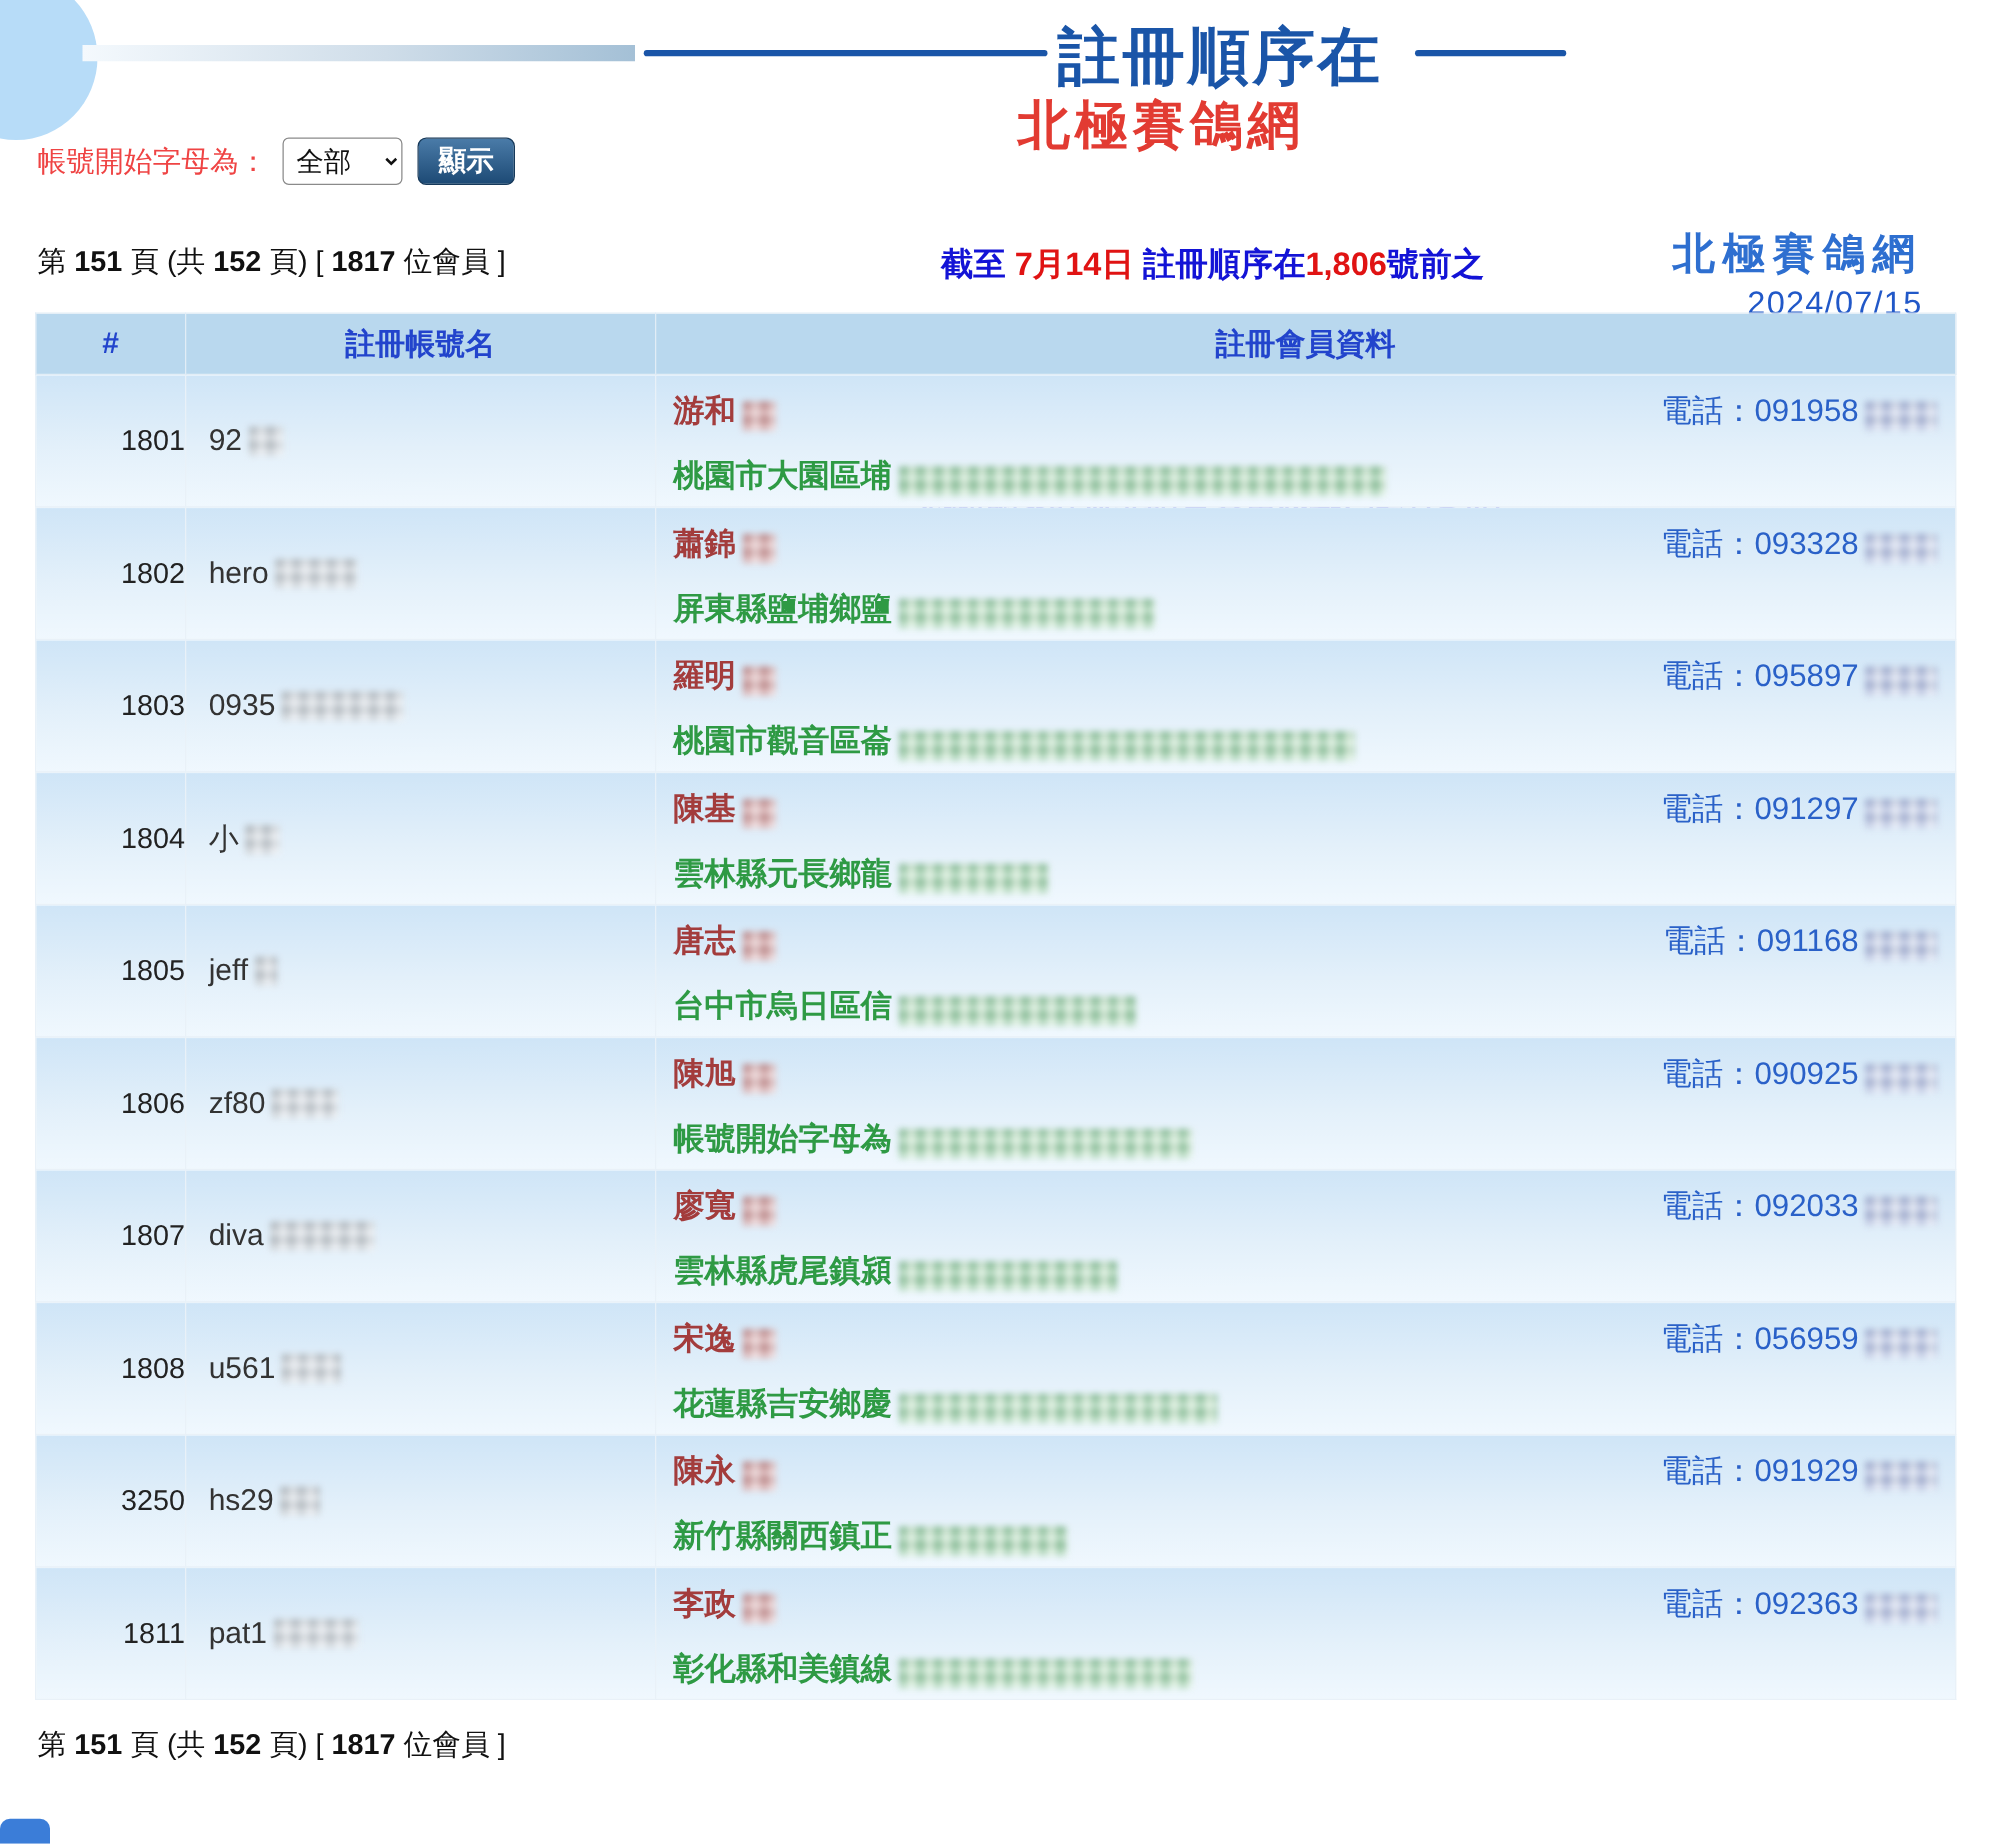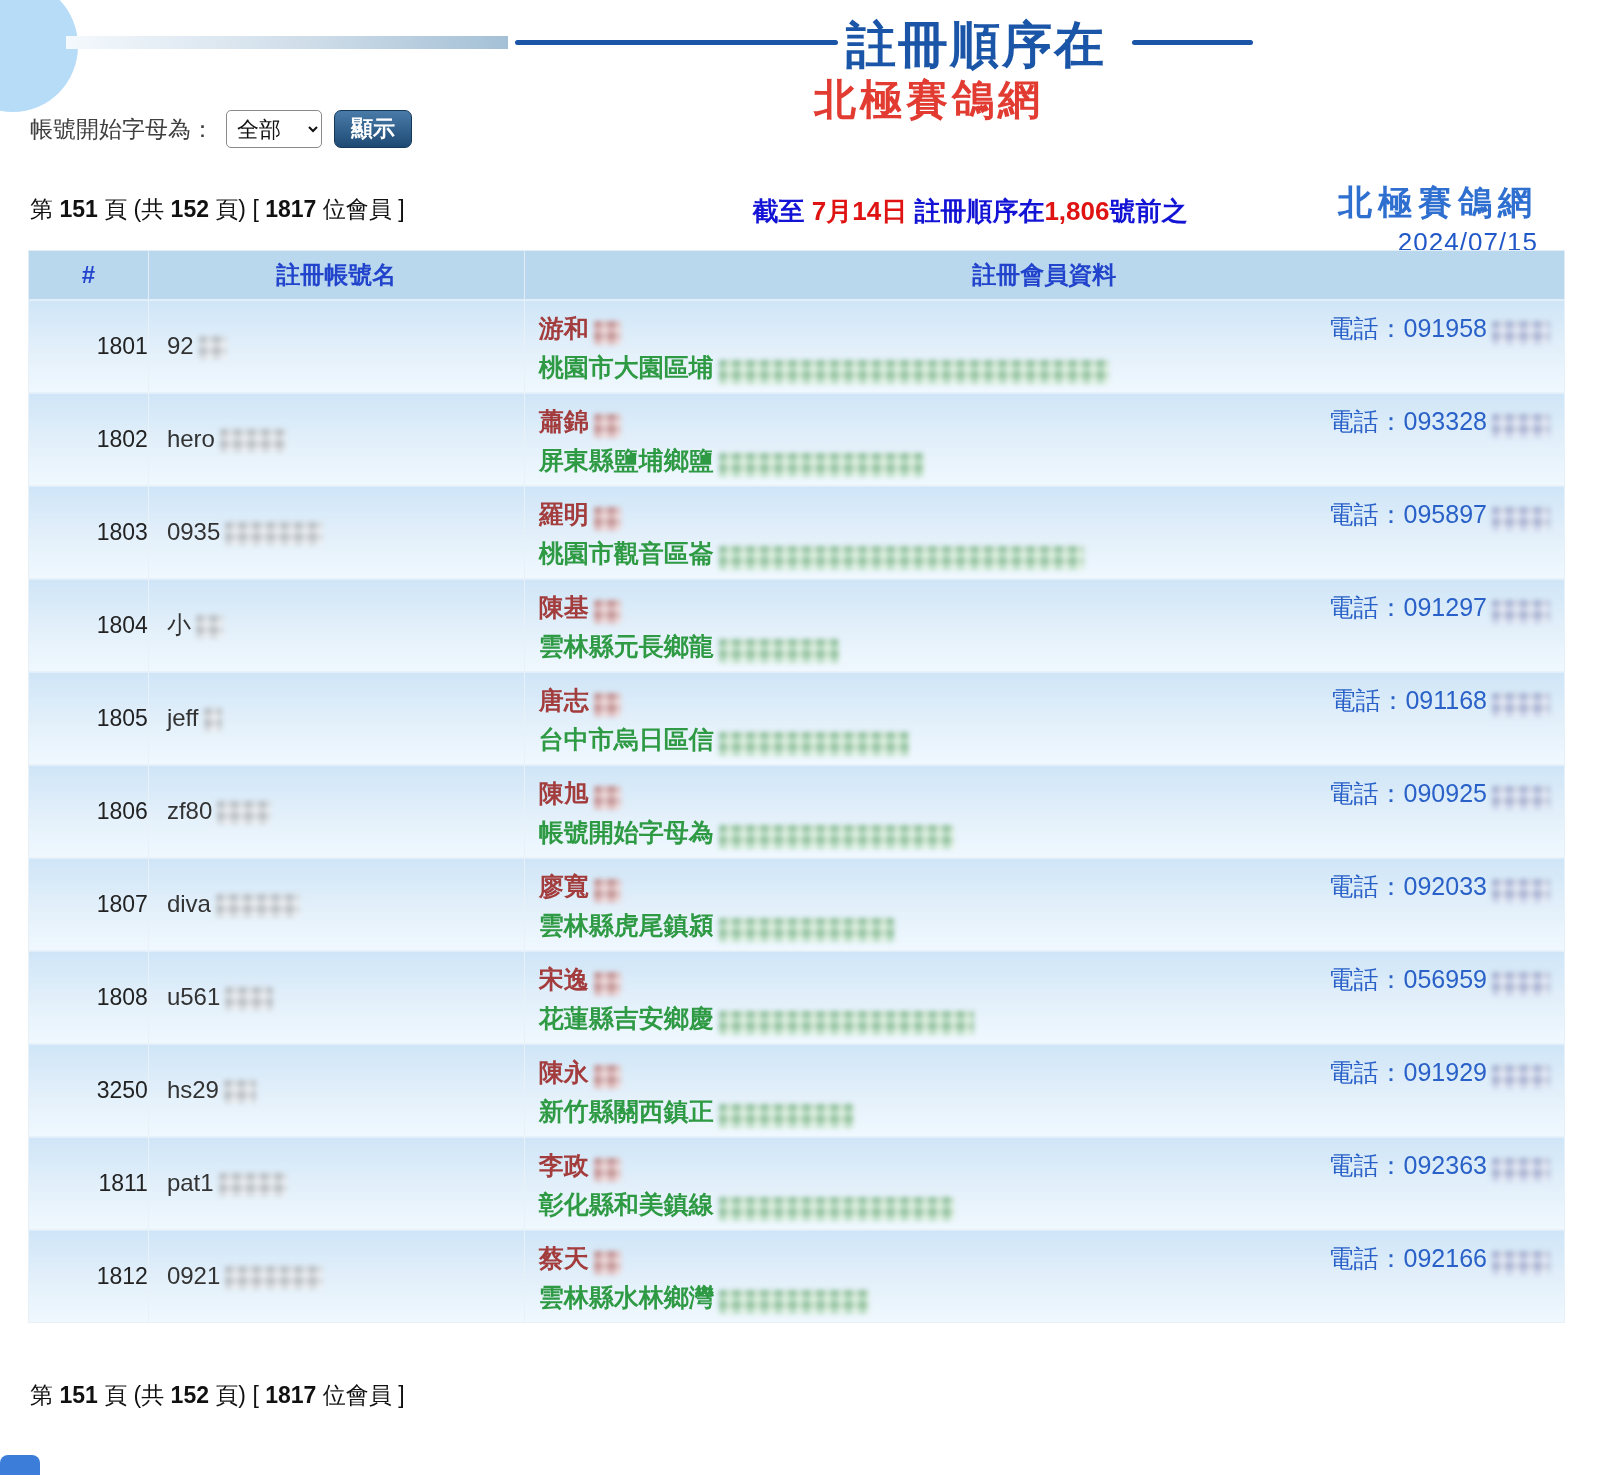--- a/index.html
+++ b/index.html
@@ -24,21 +24,21 @@
             font-size:26px; font-weight:bold; color:#1313d6; line-height:31px; white-space:pre; }
   .notice .red { color:#e01313; }
 
   .brand-right { position:absolute; right:62px; top:180px; text-align:right; }
   .brand-blue { font-family:"DejaVu Serif","Liberation Serif",serif; font-weight:bold;
                 font-size:34px; letter-spacing:6px; color:#2e6fd0; }
   .brand-date { font-size:26px; color:#2158c8; margin-top:1px; letter-spacing:1px; }
 
   
   .filter-row { position:absolute; left:30px; top:110px; display:flex; align-items:center; gap:12px; }
-  .filter-label { font-size:23px; color:#404040; }
+  .filter-label { font-size:23px; color:#ef4444; }
   .letter-select { font-size:22px; height:38px; min-width:96px; padding:2px 6px;
                    border:1px solid #8a8a8a; border-radius:5px; background:#fff; color:#111; }
   .show-btn { font-size:22px; font-weight:bold; color:#fff; height:38px; padding:2px 16px;
               background:linear-gradient(#4a7ba8,#1d4a75); border:1px solid #16395a; border-radius:7px; cursor:pointer; }
 
   
   .pagination { position:absolute; left:30px; font-size:23px; color:#111; white-space:pre; }
   .pagination.top { top:194px; }
   .pagination.bottom { top:1380px; }
   .pagination .pgnum { font-weight:bold; }
@@ -49,21 +49,21 @@
   .member-table th { height:49px; background:#b9d8ee; color:#2244cc; font-size:24px; font-weight:bold;
                      border:1px solid #e2edf6; text-align:center; }
   .member-table td { height:88px; border:1px solid #e9f1f8;
                      background:linear-gradient(180deg,#cfe5f7 0%,#e3f0fa 55%,#f0f8fe 100%); }
   .num-cell { text-align:right; font-size:23px; color:#222; vertical-align:middle; }
   .account-cell { padding-left:18px; font-size:24px; color:#333; vertical-align:middle; }
   .info-cell { padding:12px 14px 8px 14px; vertical-align:top; }
   .info-top { display:flex; justify-content:space-between; align-items:center; }
   .member-name { color:#a33c3c; font-size:25px; font-weight:bold; }
   .phone { color:#2a61c8; font-size:25px;text-align:right; }
-  .info-bottom { margin-top:6px; }
+  .info-bottom { margin-top:19px; }
   .member-address { color:#2e9a44; font-size:25px; font-weight:bold; }
 
   
   .redact { display:inline-block; height:24px; border-radius:2px; filter:blur(2.5px);
             vertical-align:middle; margin-left:5px; opacity:.9; }
   .redact-account { background-image:repeating-linear-gradient(0deg,rgba(255,255,255,.35) 0 6px,rgba(0,0,0,.06) 6px 12px),
                     repeating-linear-gradient(90deg,#bdc3c9 0 7px,#e3e7eb 7px 14px); }
   .redact-name    { background-image:repeating-linear-gradient(0deg,rgba(255,255,255,.35) 0 6px,rgba(0,0,0,.06) 6px 12px),
                     repeating-linear-gradient(90deg,#c98f8f 0 7px,#e9c6c6 7px 14px); }
   .redact-address { background-image:repeating-linear-gradient(0deg,rgba(255,255,255,.35) 0 6px,rgba(0,0,0,.06) 6px 12px),
@@ -237,30 +237,19 @@
     <td class="account-cell"><span>pat1</span><span class="redact redact-account" style="width: 68px;"></span></td>
     <td class="info-cell">
       <div class="info-top">
         <span class="name-wrap"><span class="member-name">李政</span><span class="redact redact-name" style="width: 27px;"></span></span>
         <span class="phone-wrap"><span class="phone">電話：092363</span><span class="redact redact-phone" style="width: 58px;"></span></span>
       </div>
       <div class="info-bottom"><span class="member-address">彰化縣和美鎮線</span><span class="redact redact-address" style="width: 235px;"></span></div>
     </td>
   </tr>
 
-  <tr class="member-row">
-    <td class="num-cell">1812</td>
-    <td class="account-cell"><span>0921</span><span class="redact redact-account" style="width: 98px;"></span></td>
-    <td class="info-cell">
-      <div class="info-top">
-        <span class="name-wrap"><span class="member-name">蔡天</span><span class="redact redact-name" style="width: 27px;"></span></span>
-        <span class="phone-wrap"><span class="phone">電話：092166</span><span class="redact redact-phone" style="width: 58px;"></span></span>
-      </div>
-      <div class="info-bottom"><span class="member-address">雲林縣水林鄉灣</span><span class="redact redact-address" style="width: 150px;"></span></div>
-    </td>
-  </tr>
 </tbody>
   </table>
 
   <div class="pagination bottom"><span>第 </span><span class="pgnum">151</span><span> 頁 (共 </span><span class="pgnum">152</span><span> 頁) [ </span><span class="pgnum">1817</span><span> 位會員 ]</span></div>
 
   <div class="corner-widget"></div>
 </div>
 
 </body></html>

